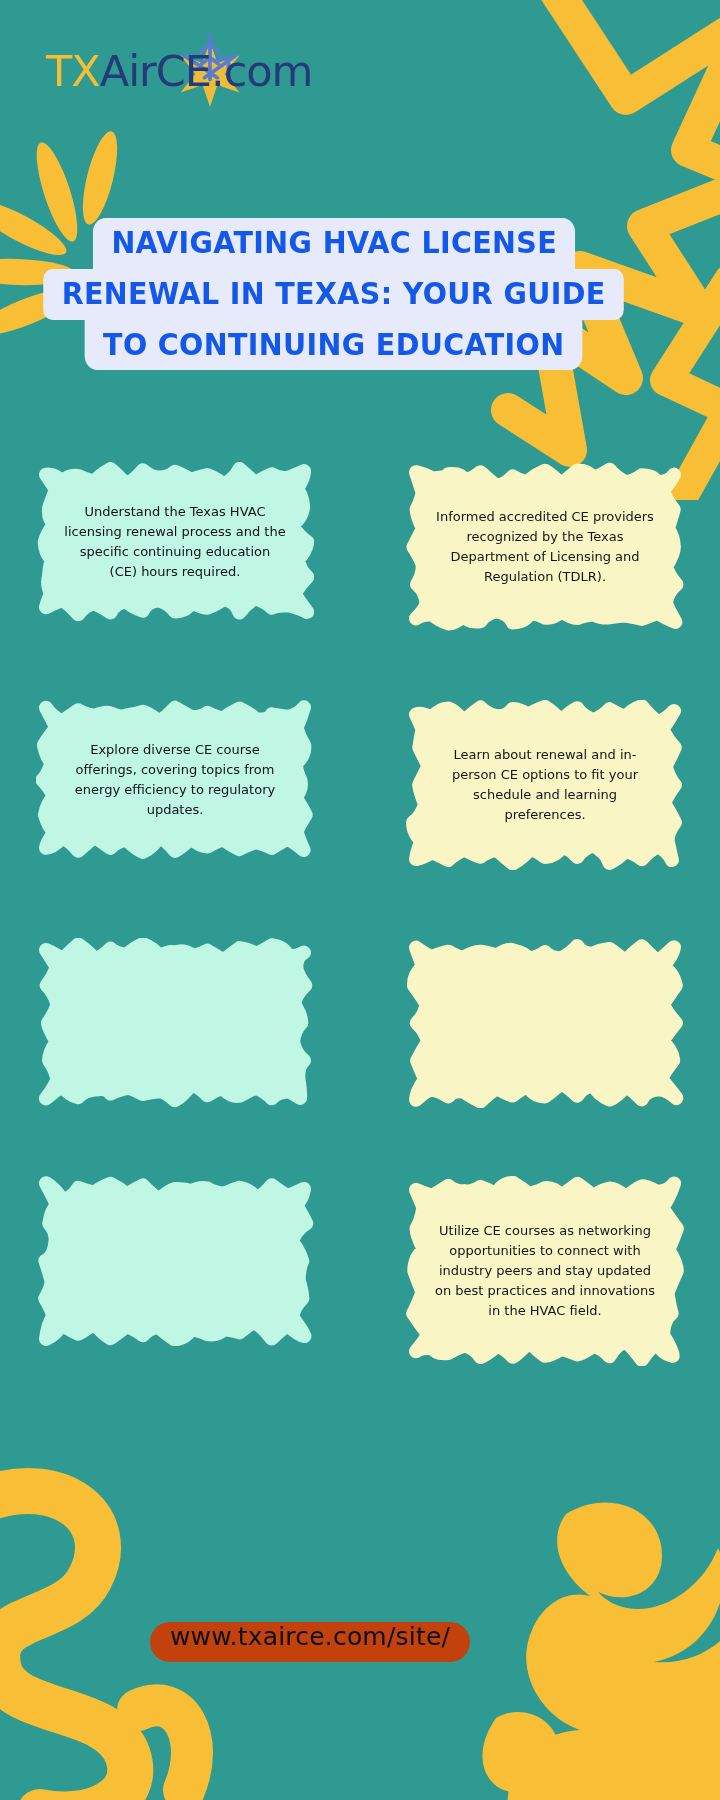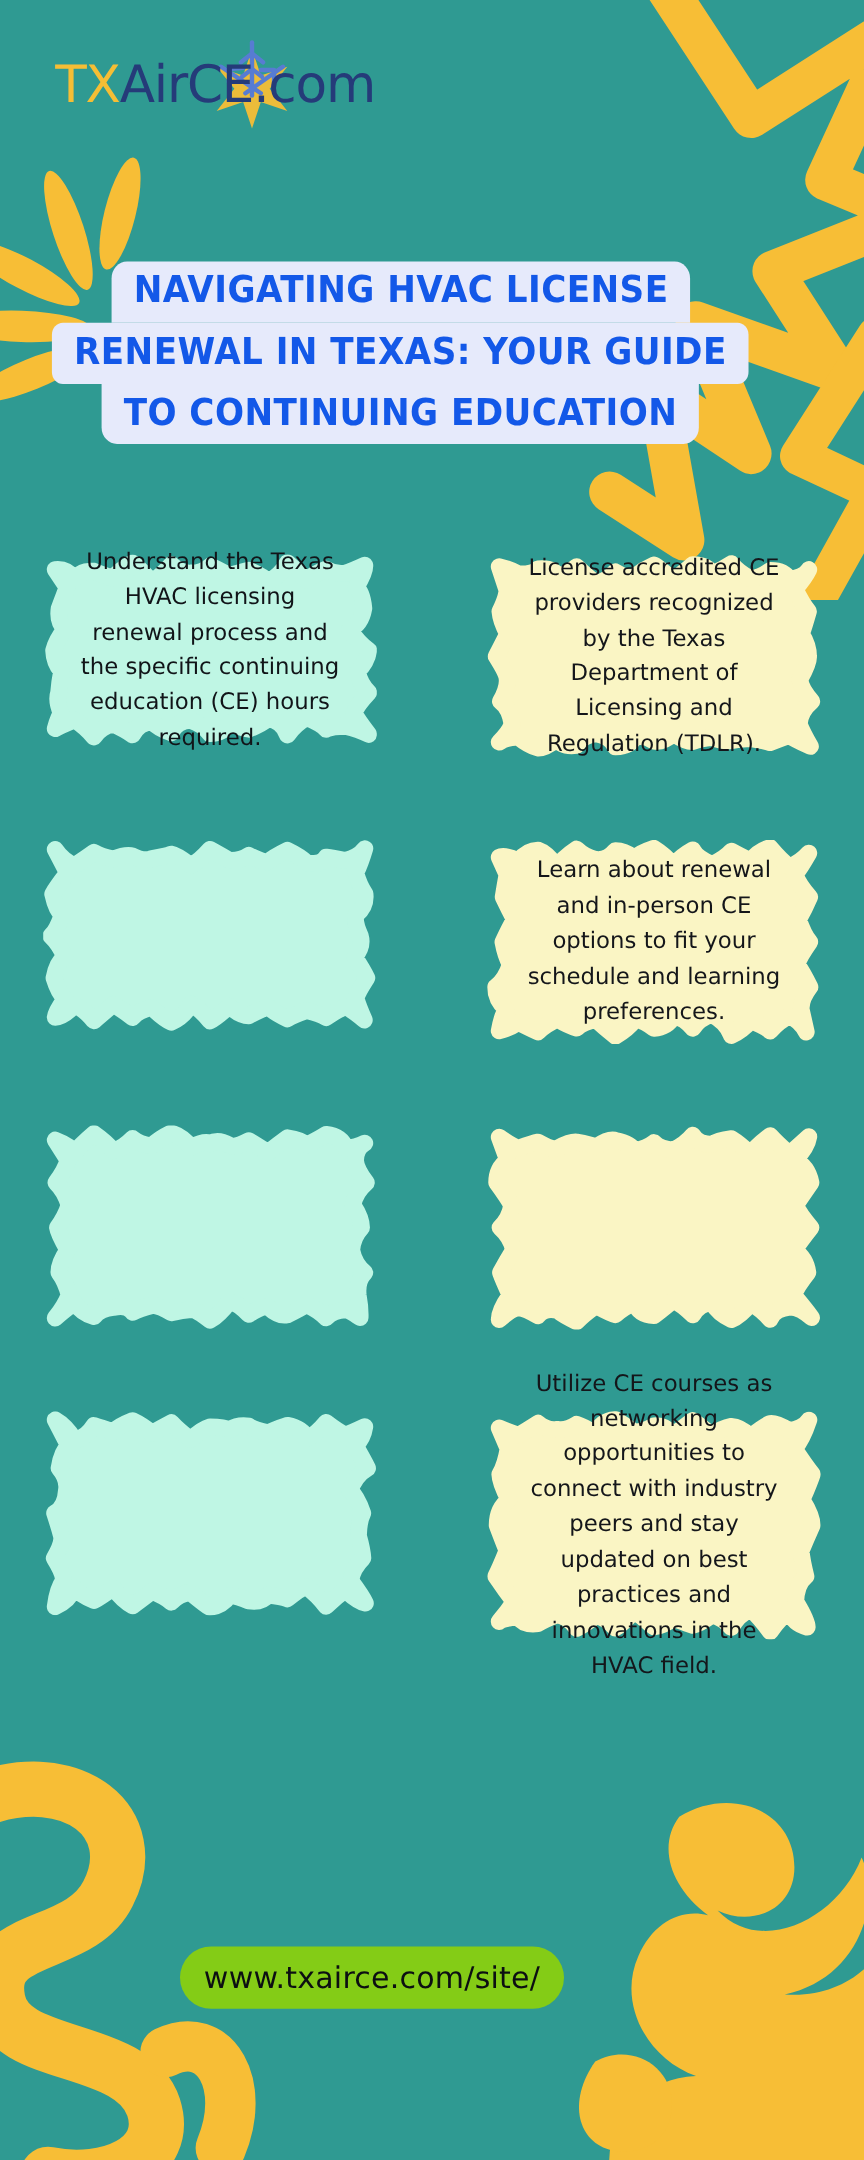--- a/index.html
+++ b/index.html
@@ -51,34 +51,34 @@
   .card{
     position:relative;width:278px;
     display:flex;align-items:center;justify-content:center;
     box-sizing:border-box;
     padding:26px 22px;
   }
   .card-bg{position:absolute;inset:0;z-index:0;}
   .card-text{
     position:relative;z-index:2;
     font-family:"DejaVu Sans", sans-serif;
-    font-size:19px;line-height:1.55;color:#14161A;
+    font-size:13px;line-height:1.55;color:#14161A;
     text-align:center;
     max-width:222px;
   }
   .card-mint .card-text{color:#111418;}
   .h-160{height:160px;}
   .h-170{height:170px;}
   .h-190{height:190px;align-items:center;}
 
   
   #footer-url{
-    position:absolute;left:150px;top:1622px;width:320px;height:52px;
-    background:#84cc16;border-radius:30px;
-    display:flex;align-items:center;justify-content:center;
+    position:absolute;left:150px;top:1622px;width:320px;height:40px;
+    background:#c2410c;border-radius:30px;
+    display:flex;justify-content:center;
     z-index:5;
   }
   #footer-url-text{
     font-family:"DejaVu Sans", sans-serif;
     font-size:25px;color:#0C0F12;letter-spacing:.2px;
   }
 </style>
 </head>
 <body>
 
@@ -147,29 +147,30 @@
       <div class="card card-mint h-160">
         <svg class="card-bg" viewBox="0 0 278 160" preserveAspectRatio="none">
             <path class="brush" fill="#BFF6E4" d="M10.0,12.6 Q19.6,11.5 26.1,20.2 Q31.5,13.0 42.3,14.0 Q52.7,18.3 58.4,19.8 Q62.5,13.7 74.5,7.1 Q79.9,11.2 90.6,23.0 Q101.4,15.1 106.8,8.3 Q115.3,16.0 122.9,15.5 Q132.7,15.6 139.0,9.7 Q145.6,12.2 155.1,17.7 Q161.3,15.6 171.3,13.1 Q183.1,17.8 187.4,22.9 Q198.6,16.8 203.5,6.9 Q213.9,16.0 219.6,21.7 Q224.6,16.8 235.8,12.3 Q243.7,16.9 251.9,15.6 Q256.4,14.3 268.0,9.0 Q268.6,14.6 260.6,27.5 Q266.0,31.3 267.2,45.0 Q265.0,58.2 255.2,62.5 Q262.7,74.1 271.3,80.0 Q269.7,90.3 261.8,97.5 Q264.3,108.6 271.3,115.0 Q260.7,126.3 259.1,132.5 Q261.4,136.9 271.2,150.0 Q263.1,145.7 251.9,143.2 Q239.8,143.4 235.8,145.8 Q232.6,141.7 219.6,136.0 Q210.2,141.1 203.5,150.5 Q199.6,138.8 187.4,137.0 Q181.6,141.7 171.3,145.7 Q165.5,145.2 155.1,140.3 Q150.4,149.4 139.0,149.4 Q132.7,141.4 122.9,138.4 Q110.7,138.9 106.8,148.8 Q95.6,144.7 90.6,139.4 Q79.3,140.6 74.5,150.4 Q69.1,146.4 58.4,141.4 Q48.4,143.3 42.3,152.2 Q34.8,143.3 26.1,137.9 Q14.1,142.8 10.0,145.2 Q12.9,134.5 15.1,132.5 Q10.5,122.3 12.9,115.0 Q13.5,106.9 15.3,97.5 Q9.0,90.1 8.7,80.0 Q11.2,71.0 18.1,62.5 Q11.6,56.0 13.3,45.0 Q17.8,33.3 19.9,27.5 Z" stroke="#BFF6E4" stroke-width="14" stroke-linejoin="round" stroke-linecap="round"></path>
           </svg>
         <div class="card-text">Understand the Texas HVAC licensing renewal process and the specific continuing education (CE) hours required.</div>
       </div>
       <div class="card card-cream h-170">
         <svg class="card-bg" viewBox="0 0 278 170" preserveAspectRatio="none">
             <path class="brush" fill="#FAF5C4" d="M10.0,10.2 Q17.8,11.9 26.1,16.3 Q38.9,16.6 42.3,12.1 Q55.2,11.0 58.4,17.8 Q65.8,17.6 74.5,10.2 Q87.2,21.9 90.6,23.7 Q97.5,23.7 106.8,14.5 Q118.1,21.4 122.9,18.3 Q131.0,12.2 139.0,8.8 Q143.1,10.5 155.1,21.9 Q168.2,11.5 171.3,8.5 Q183.5,8.8 187.4,16.0 Q195.3,13.2 203.5,7.7 Q209.2,14.9 219.6,20.3 Q228.2,19.1 235.8,13.3 Q247.4,13.2 251.9,20.8 Q264.6,18.8 268.0,12.6 Q264.6,19.6 256.5,28.8 Q262.6,41.3 267.7,47.5 Q264.1,60.0 261.9,66.3 Q267.8,75.6 267.8,85.0 Q268.3,90.1 260.7,103.8 Q260.6,110.6 270.5,122.5 Q260.9,130.6 260.0,141.3 Q262.2,147.6 269.4,160.0 Q255.8,153.8 251.9,151.0 Q247.6,152.4 235.8,156.9 Q231.8,155.6 219.6,153.6 Q214.4,153.6 203.5,155.3 Q196.2,156.4 187.4,152.5 Q176.7,153.6 171.3,156.1 Q164.8,155.9 155.1,149.3 Q147.0,156.8 139.0,155.6 Q131.5,150.7 122.9,151.9 Q119.6,159.9 106.8,160.4 Q103.2,152.0 90.6,149.5 Q79.5,151.1 74.5,159.2 Q62.0,160.7 58.4,153.7 Q48.2,161.8 42.3,161.4 Q34.1,158.9 26.1,152.3 Q15.4,152.4 10.0,156.5 Q18.7,148.0 20.7,141.3 Q18.6,127.9 11.0,122.5 Q17.3,111.5 16.6,103.8 Q16.4,99.3 7.5,85.0 Q11.1,77.9 17.0,66.3 Q11.2,55.4 10.6,47.5 Q17.4,33.3 16.1,28.8 Z" stroke="#FAF5C4" stroke-width="14" stroke-linejoin="round" stroke-linecap="round"></path>
           </svg>
-        <div class="card-text">License accredited CE providers recognized by the Texas Department of Licensing and Regulation (TDLR).</div>
+        <div class="card-text">Informed accredited CE providers recognized by the Texas Department of Licensing and Regulation (TDLR).</div>
       </div>
     </div>
 
     <div class="card-row">
       <div class="card card-mint h-160">
         <svg class="card-bg" viewBox="0 0 278 160" preserveAspectRatio="none">
             <path class="brush" fill="#BFF6E4" d="M10.0,7.8 Q16.1,16.9 26.1,21.4 Q36.2,14.7 42.3,10.3 Q47.7,13.8 58.4,15.9 Q69.1,11.5 74.5,13.3 Q84.4,18.2 90.6,15.4 Q103.7,13.3 106.8,11.7 Q111.0,12.3 122.9,21.2 Q129.2,18.7 139.0,7.8 Q150.7,14.3 155.1,17.0 Q165.0,17.4 171.3,12.8 Q184.0,18.9 187.4,18.2 Q192.0,14.1 203.5,8.5 Q214.5,13.8 219.6,18.9 Q231.9,21.3 235.8,14.3 Q241.1,15.1 251.9,17.0 Q262.8,14.3 268.0,7.3 Q264.6,18.9 260.5,27.5 Q263.3,37.6 268.2,45.0 Q269.3,55.6 260.7,62.5 Q259.0,68.3 264.3,80.0 Q266.8,88.6 259.5,97.5 Q266.9,108.8 269.7,115.0 Q261.0,128.6 260.8,132.5 Q262.9,139.6 267.6,150.0 Q258.4,142.0 251.9,138.9 Q245.5,141.4 235.8,148.0 Q231.1,145.1 219.6,142.2 Q208.6,146.0 203.5,149.1 Q192.9,144.0 187.4,139.0 Q181.8,141.0 171.3,146.5 Q164.1,146.6 155.1,138.4 Q143.5,148.7 139.0,150.8 Q130.2,140.0 122.9,136.4 Q118.4,146.4 106.8,151.9 Q100.8,149.4 90.6,139.6 Q79.6,141.6 74.5,148.0 Q64.8,140.5 58.4,137.0 Q47.9,145.8 42.3,150.7 Q33.4,139.9 26.1,137.7 Q16.7,147.6 10.0,147.8 Q10.5,142.7 18.3,132.5 Q12.7,127.3 9.0,115.0 Q11.2,102.3 17.9,97.5 Q13.8,87.2 6.3,80.0 Q11.0,76.0 15.8,62.5 Q10.8,58.6 7.9,45.0 Q11.0,39.5 20.3,27.5 Z" stroke="#BFF6E4" stroke-width="14" stroke-linejoin="round" stroke-linecap="round"></path>
           </svg>
+        <div class="card-text">Explore diverse CE course offerings, covering topics from energy efficiency to regulatory updates.</div>
       </div>
       <div class="card card-cream h-170">
         <svg class="card-bg" viewBox="0 0 278 170" preserveAspectRatio="none">
             <path class="brush" fill="#FAF5C4" d="M10.0,14.4 Q14.3,11.8 26.1,17.5 Q33.5,8.3 42.3,8.4 Q50.2,11.0 58.4,22.9 Q62.5,15.4 74.5,7.5 Q81.7,14.4 90.6,16.2 Q99.8,17.3 106.8,8.9 Q113.9,8.7 122.9,15.1 Q127.5,10.7 139.0,6.9 Q148.2,12.6 155.1,21.1 Q161.9,13.3 171.3,8.2 Q174.4,14.5 187.4,20.4 Q198.7,15.0 203.5,9.3 Q209.8,12.8 219.6,17.6 Q225.6,9.1 235.8,6.3 Q244.7,16.9 251.9,22.3 Q261.0,18.8 268.0,10.9 Q260.6,23.9 256.4,28.8 Q259.9,37.6 268.7,47.5 Q264.5,57.4 259.4,66.3 Q264.1,79.8 268.8,85.0 Q259.4,98.4 258.3,103.8 Q263.2,110.7 268.9,122.5 Q261.1,132.8 261.7,141.3 Q263.7,150.3 265.9,160.0 Q261.0,150.2 251.9,146.7 Q243.3,150.5 235.8,159.2 Q230.4,154.5 219.6,150.7 Q212.8,158.4 203.5,162.9 Q199.5,151.7 187.4,145.6 Q176.9,148.4 171.3,156.9 Q163.4,147.3 155.1,147.4 Q150.1,156.1 139.0,157.0 Q129.0,149.2 122.9,149.9 Q117.2,157.4 106.8,163.5 Q98.3,156.8 90.6,149.7 Q79.8,152.1 74.5,156.8 Q67.7,154.9 58.4,149.3 Q47.6,154.4 42.3,160.0 Q32.8,155.5 26.1,152.1 Q18.0,157.3 10.0,159.1 Q12.3,146.1 15.9,141.3 Q6.8,133.0 7.0,122.5 Q15.0,116.8 19.2,103.8 Q15.2,96.4 13.1,85.0 Q18.8,72.8 22.7,66.3 Q18.4,58.1 13.3,47.5 Q14.6,39.4 16.5,28.8 Z" stroke="#FAF5C4" stroke-width="14" stroke-linejoin="round" stroke-linecap="round"></path>
           </svg>
         <div class="card-text">Learn about renewal and in-person CE options to fit your schedule and learning preferences.</div>
       </div>
     </div>
 
     <div class="card-row">

